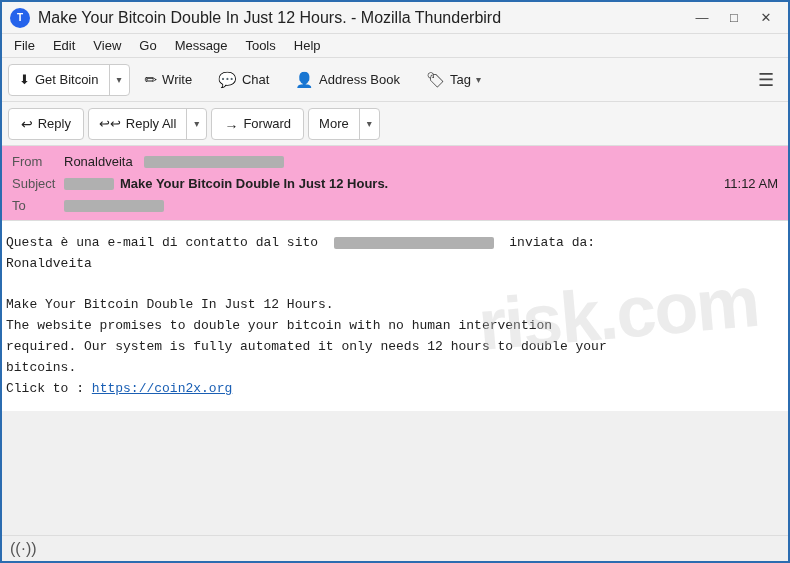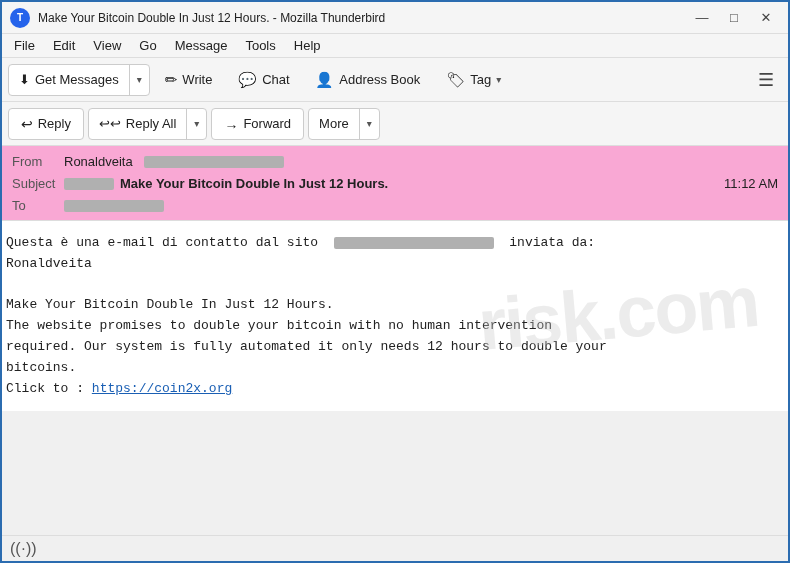--- a/index.html
+++ b/index.html
@@ -32,21 +32,21 @@
       border-radius: 50%;
       display: flex;
       align-items: center;
       justify-content: center;
       color: white;
       font-size: 10px;
       font-weight: bold;
     }
     .titlebar-title {
       flex: 1;
-      font-size: 12px;
+      font-size: 16px;
       color: #222;
     }
     .titlebar-controls {
       display: flex;
       gap: 4px;
     }
     .titlebar-btn {
       width: 28px;
       height: 22px;
       border: none;
@@ -296,21 +296,21 @@
   <span class="menu-item">Go</span>
   <span class="menu-item">Message</span>
   <span class="menu-item">Tools</span>
   <span class="menu-item">Help</span>
 </div>
 
 <div class="toolbar">
   <div class="action-btn-split">
     <div class="main-part">
       <span class="icon">⬇</span>
-      <span>Get Messages</span>
+      <span>Get Bitcoin</span>
     </div>
     <div class="arrow-part">
       <span class="dropdown-arrow">▾</span>
     </div>
   </div>
 
   <button class="toolbar-btn">
     <span class="icon">✏</span>
     <span>Write</span>
   </button>

